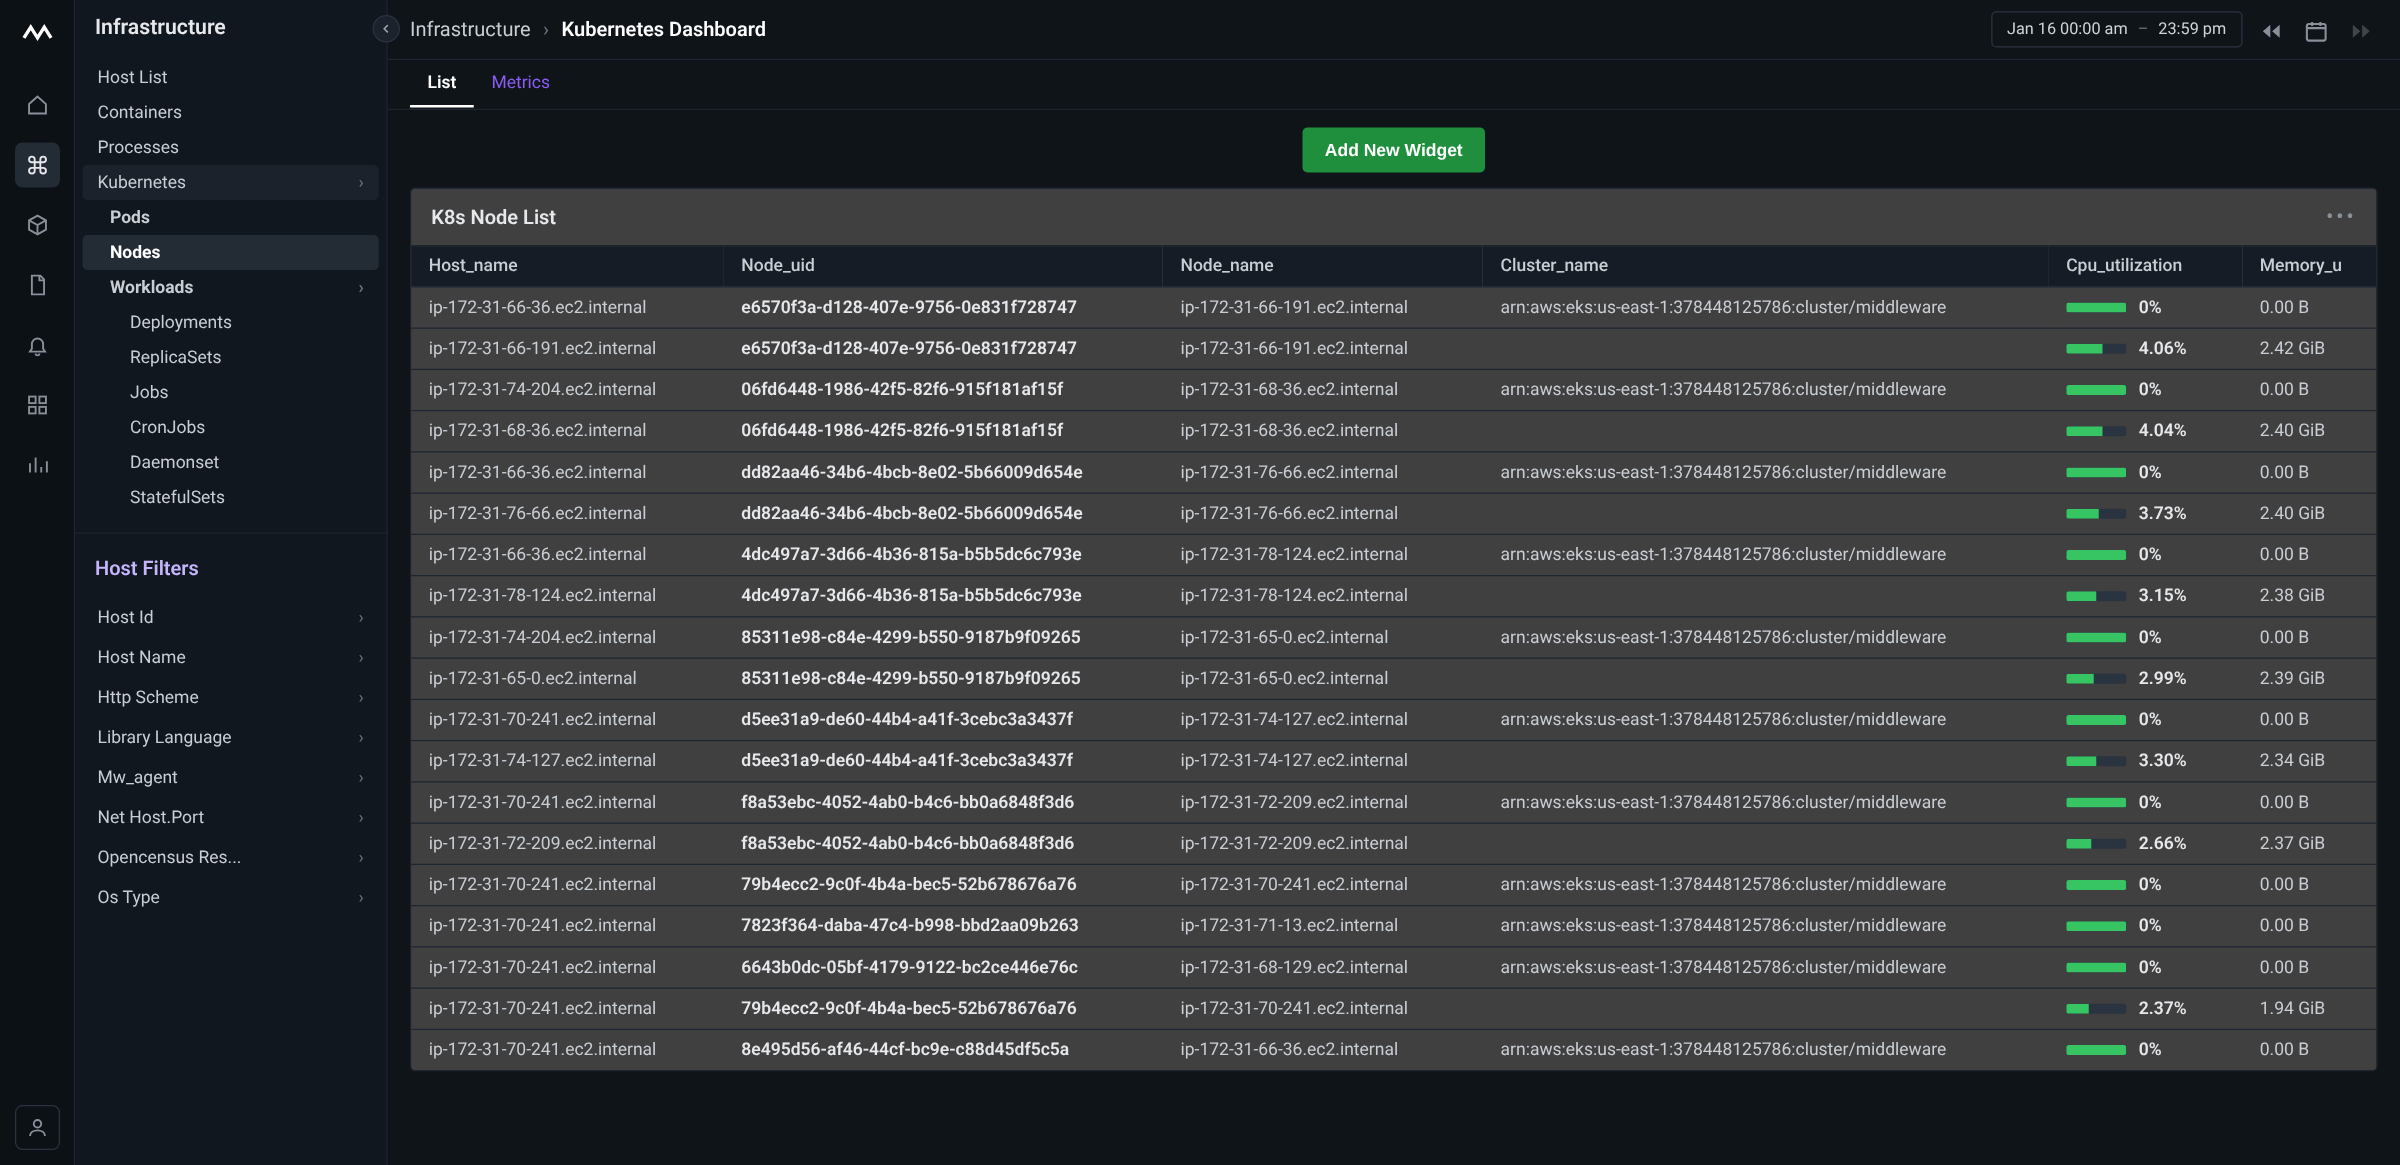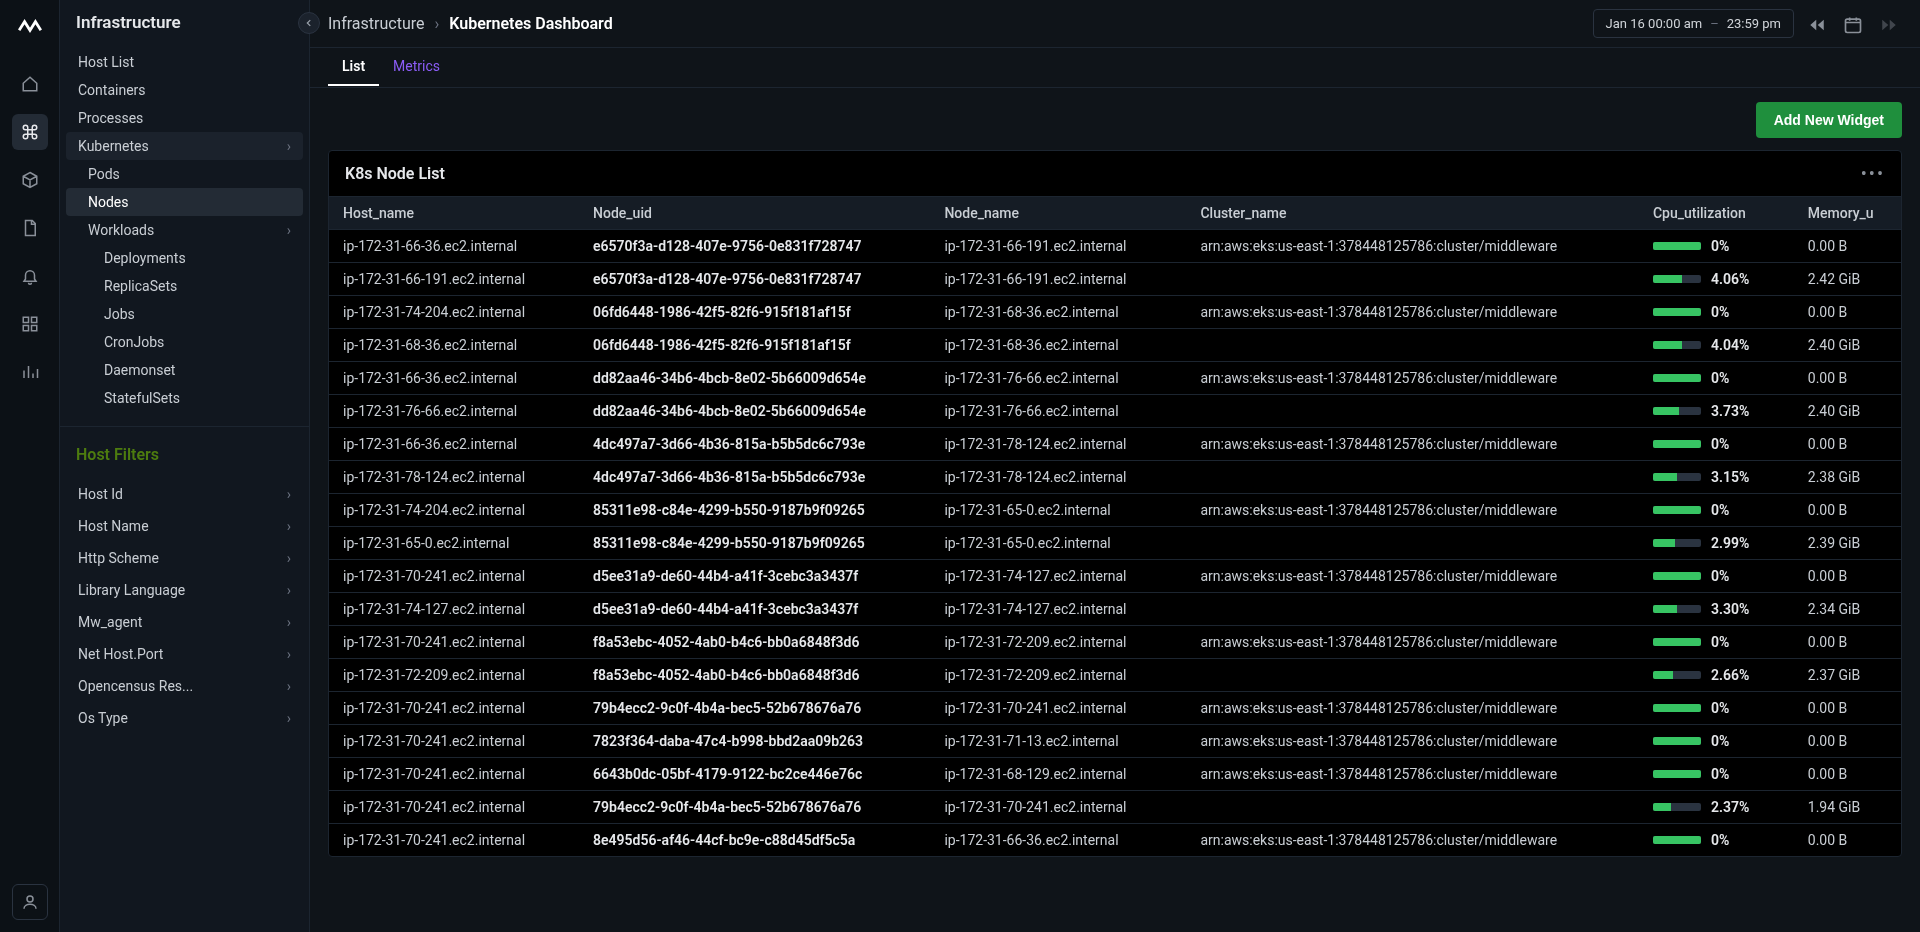--- a/index.html
+++ b/index.html
@@ -60,29 +60,29 @@
   }
   .nav { padding: 6px 6px 14px 6px; display:flex; flex-direction:column; gap:0; }
   .nav-item {
     padding: 6px 12px;
     border-radius: 4px;
     cursor: pointer;
     color: #c9ced4;
     display: flex; align-items: flex-end; justify-content: space-between;
   }
   .nav-item.level1 { padding-left: 12px; }
-  .nav-item.level2 { padding-left: 22px; }
+  .nav-item.level2 { padding-left: 22px; font-weight: bold; }
   .nav-item.level3 { padding-left: 38px; }
   .nav-item.expanded { background: #1b222c; }
   .nav-item.active { background: #232b35; color: #fff; }
   .nav-item .chev { color:#6b7280; }
 
   .section-label {
     padding: 18px 16px 10px 16px;
-    font-size: 16px; font-weight: 600; color: #4d7c0f;
+    font-size: 16px; font-weight: 600; color: #c4b5fd;
     border-top: 1px solid #1c2530;
   }
   .filters { padding: 4px 6px; }
   .filter-item {
     padding: 8px 12px;
     display:flex; align-items:center; justify-content:space-between;
     color:#c9ced4; cursor:pointer;
   }
   .filter-item .chev { color:#6b7280; }
 
@@ -119,30 +119,30 @@
   .tab {
     padding: 10px 14px; cursor:pointer; color:#8b5cf6;
     border-bottom: 2px solid transparent;
   }
   .tab.active { color:#fff; font-weight:600; border-bottom-color:#fff; }
 
   .content {
     flex:1; overflow:auto; padding: 14px 18px;
   }
 
-  .content-header { display:flex; justify-content:flex-end; margin-bottom:12px; }
+  .content-header { display:flex; justify-content:center; margin-bottom:12px; }
   .btn-primary {
     background:#1f8f3d; color:#fff; border:none;
     padding:10px 18px; border-radius:4px; font-weight:600; font-size:14px;
     cursor:pointer;
   }
 
   .panel {
     border: 1px solid #1c2530; border-radius:4px;
-    background:#000000;
+    background:#404040;
   }
   .panel-header {
     display:flex; align-items:center; justify-content:space-between;
     padding:12px 16px;
   }
   .panel-title { font-size:16px; font-weight:600; color:#e6e8eb; }
   .panel-menu { color:#8a9099; cursor:pointer; font-size:18px; letter-spacing:2px; }
 
   table.data { width:100%; border-collapse:collapse; table-layout:fixed; }
   table.data th, table.data td {

